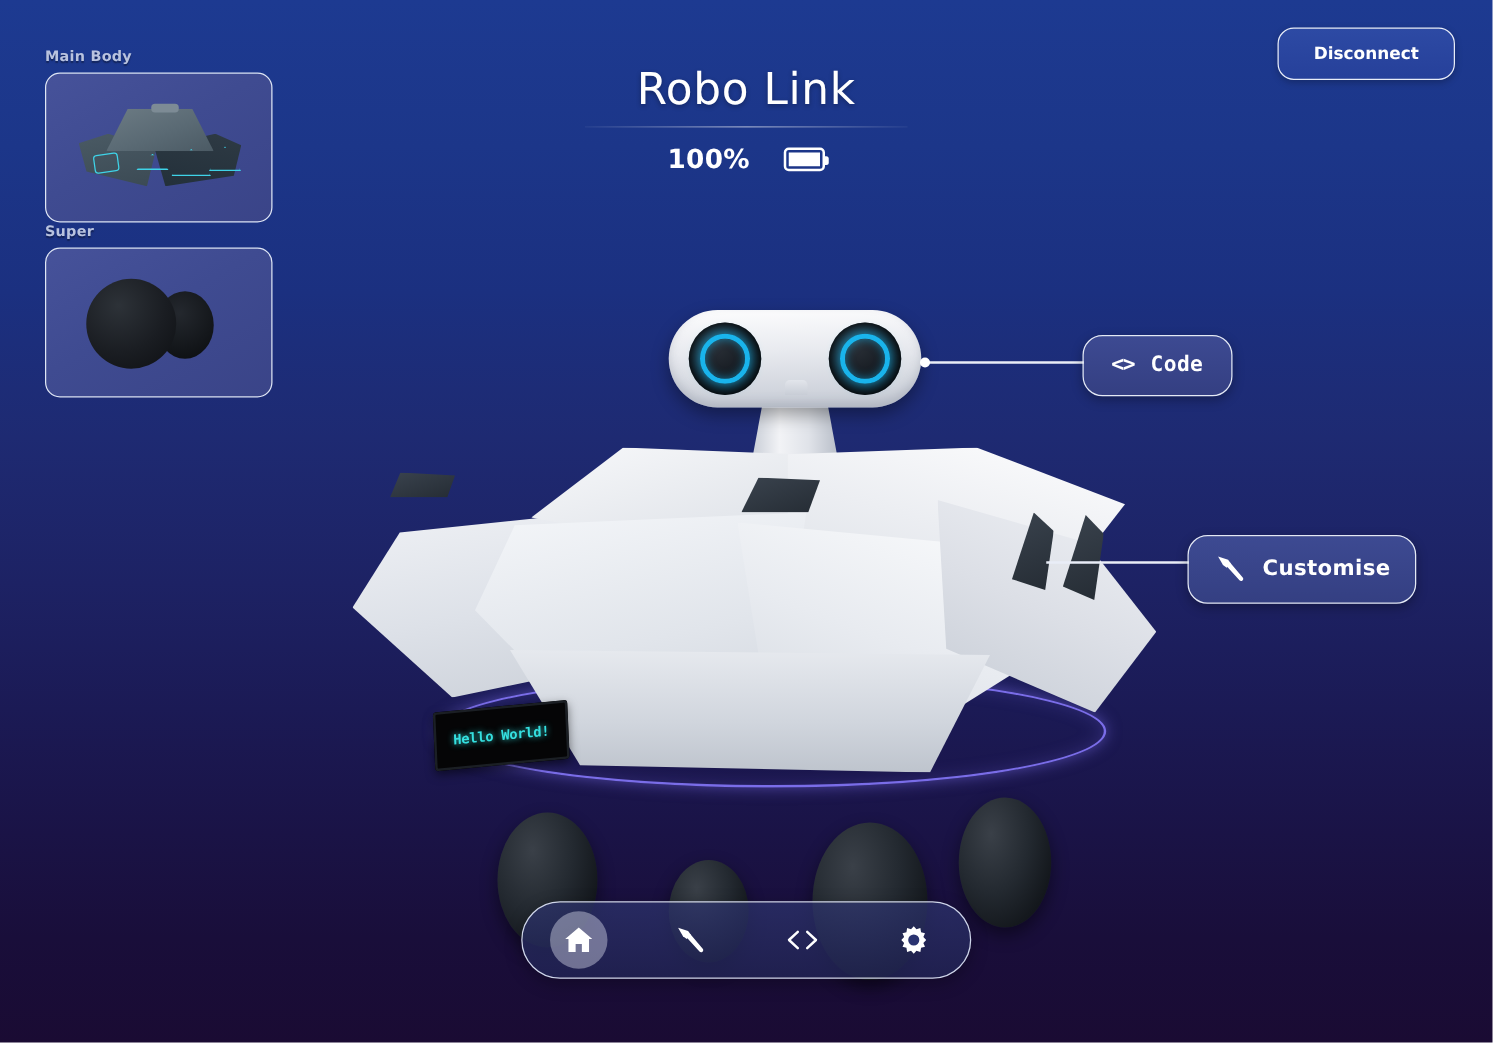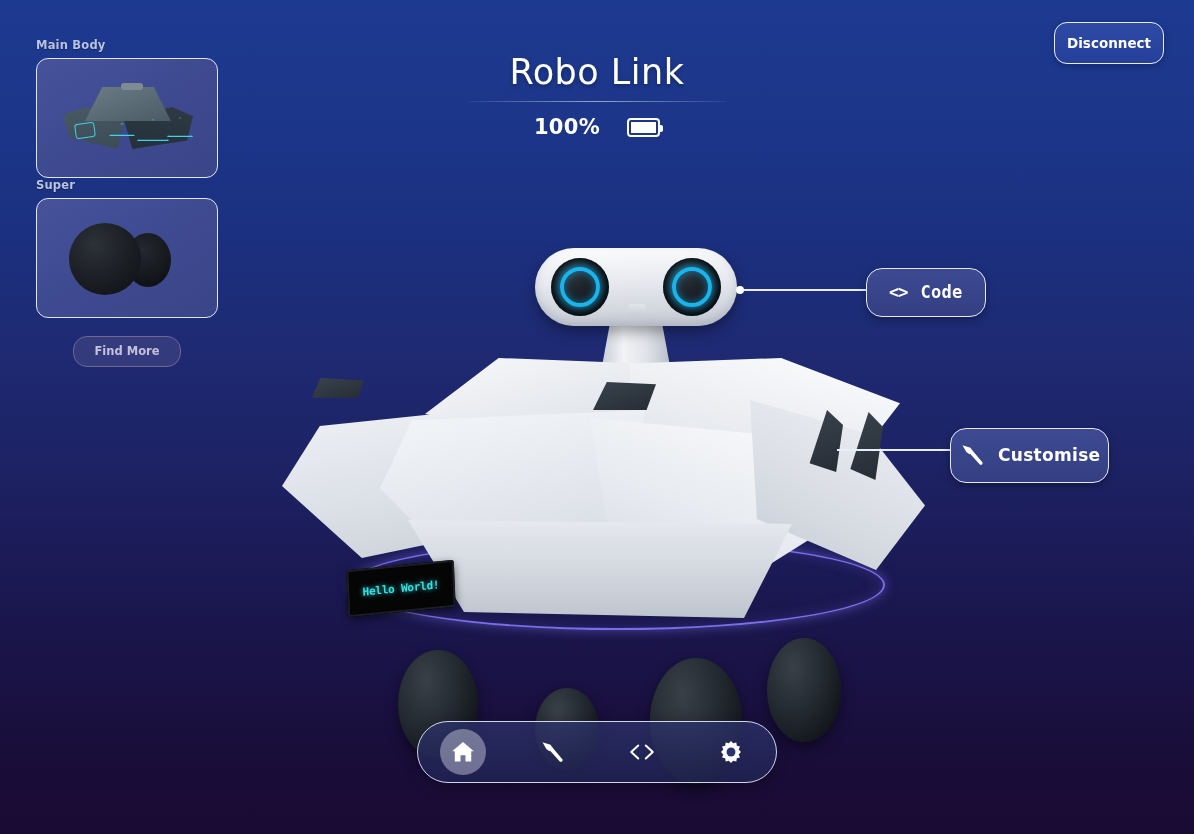--- a/index.html
+++ b/index.html
@@ -203,21 +203,21 @@
     background: #ffffff;
     border-radius: 1.5px;
     border: 2px solid transparent;
     background-clip: content-box;
   }
 
   
   #disconnect-btn {
     position: absolute;
     right: 30px; top: 22px;
-    padding: 12px 12px;
+    padding: 12px 28px;
     border-radius: 13px;
     border: 1.4px solid #e8edf8;
     background: linear-gradient(180deg, #2d4aa4 0%, #26409a 100%);
     color: #ffffff;
     font-size: 13.5px;
     font-weight: bold;
     cursor: pointer;
     box-shadow: 0 2px 6px rgba(0,0,0,0.25);
   }
 
@@ -376,21 +376,21 @@
     color: #ffffff;
     cursor: pointer;
     box-shadow: 0 3px 9px rgba(0,0,0,0.30);
   }
   #code-btn {
     left: 866px; top: 268px;
     padding: 13px 22px 14px;
   }
   #customise-btn {
     left: 950px; top: 428px;
-    padding: 13px 8px 14px;
+    padding: 13px 20px 14px;
   }
   .callout-label { font-size: 17px; font-weight: bold; letter-spacing: 0.3px; }
   #code-btn .callout-label { font-family: "DejaVu Sans Mono", monospace; font-size: 17px; }
 
   .icon-code {
     font-family: "DejaVu Sans Mono", monospace;
     font-size: 17px; font-weight: bold;
     letter-spacing: -1px;
     color: #ffffff;
   }
@@ -444,23 +444,20 @@
     <div class="part-card">
       <div class="thumb">
         <div class="wheel-b"></div>
         <div class="wheel-a"></div>
       </div>
     </div>
   </div>
 
 
 
-  <div id="find-more-wrap">
-    <div id="find-more">Find More</div>
-  </div>
 </div>
 
 <div id="header">
   <div id="app-title">Robo Link</div>
   <div id="title-rule"></div>
   <div id="battery-row">
     <div id="battery-pct">100%</div>
     <div id="battery-icon">
       <div id="battery-fill"></div>
     </div>

